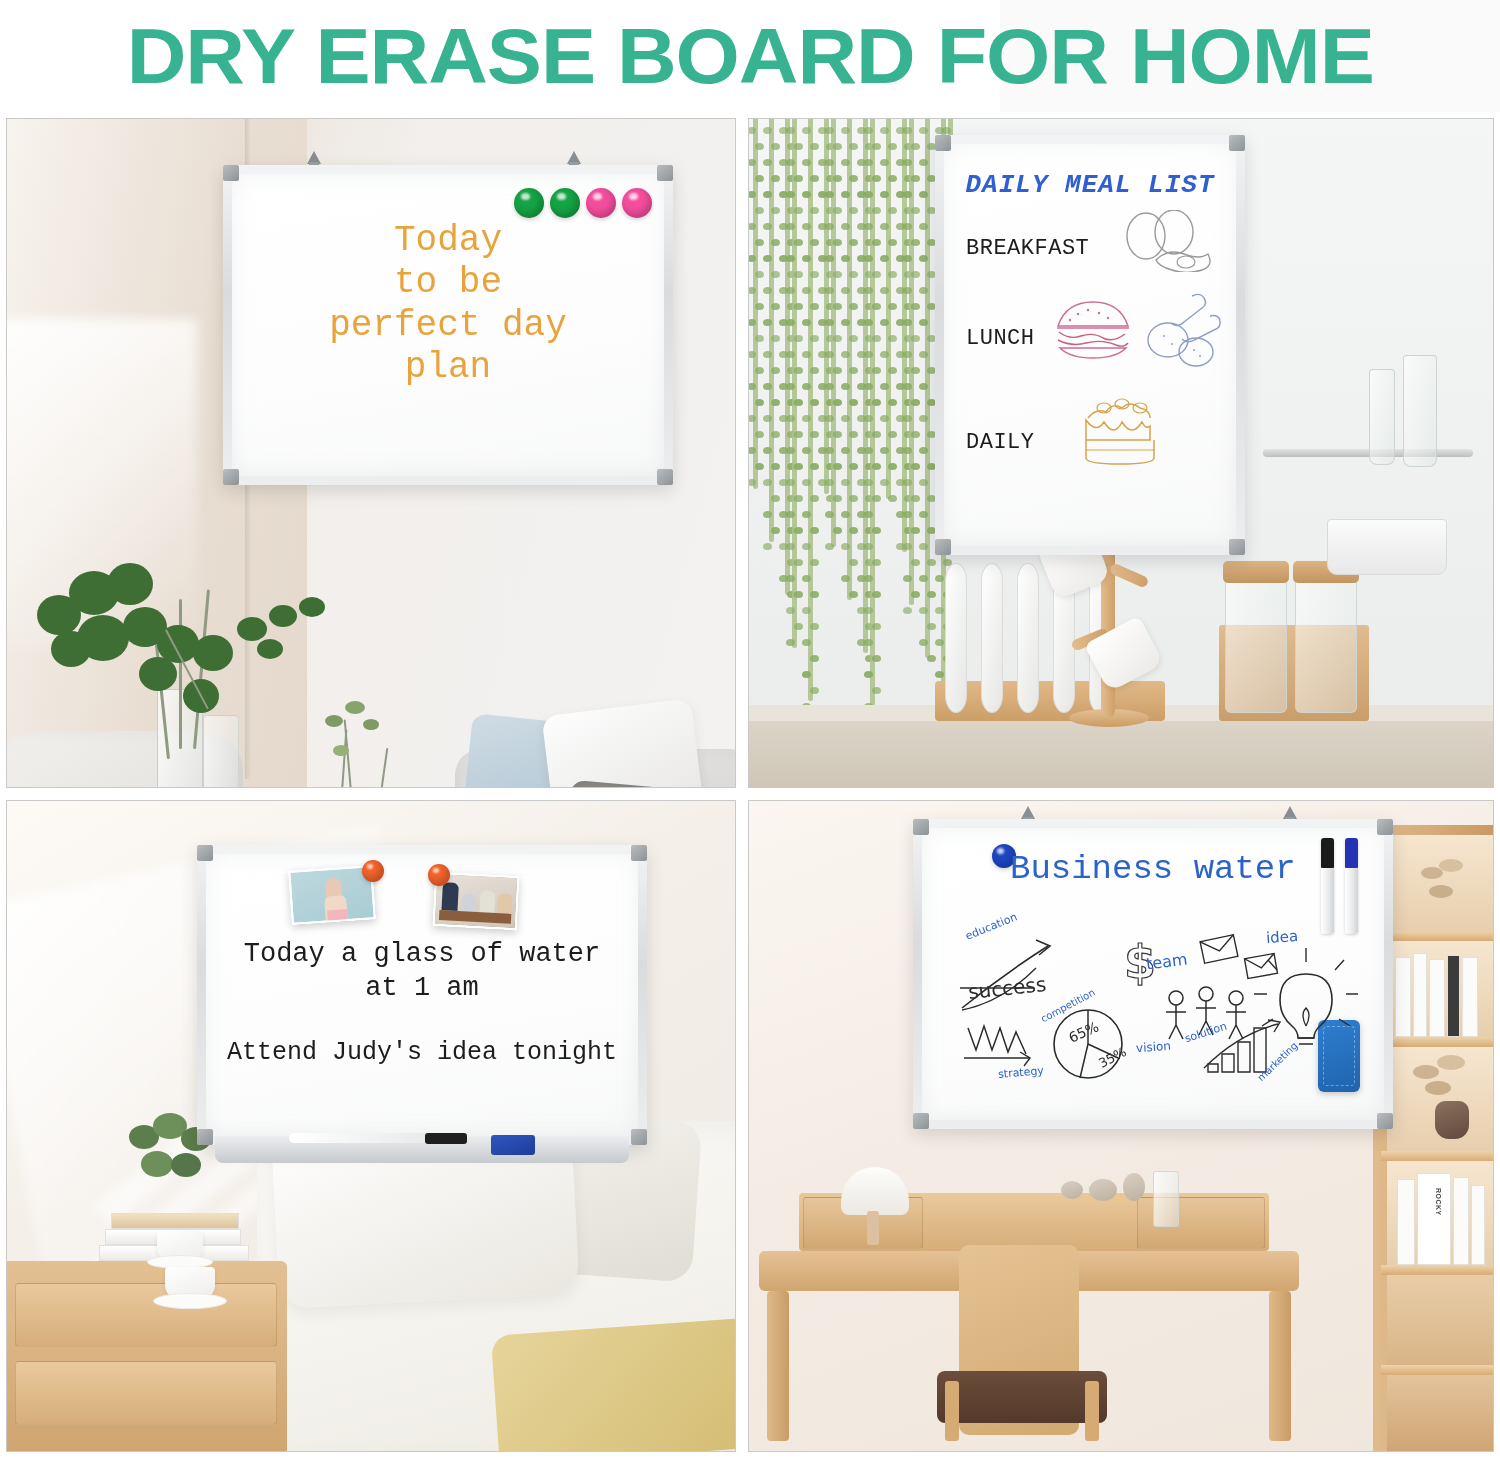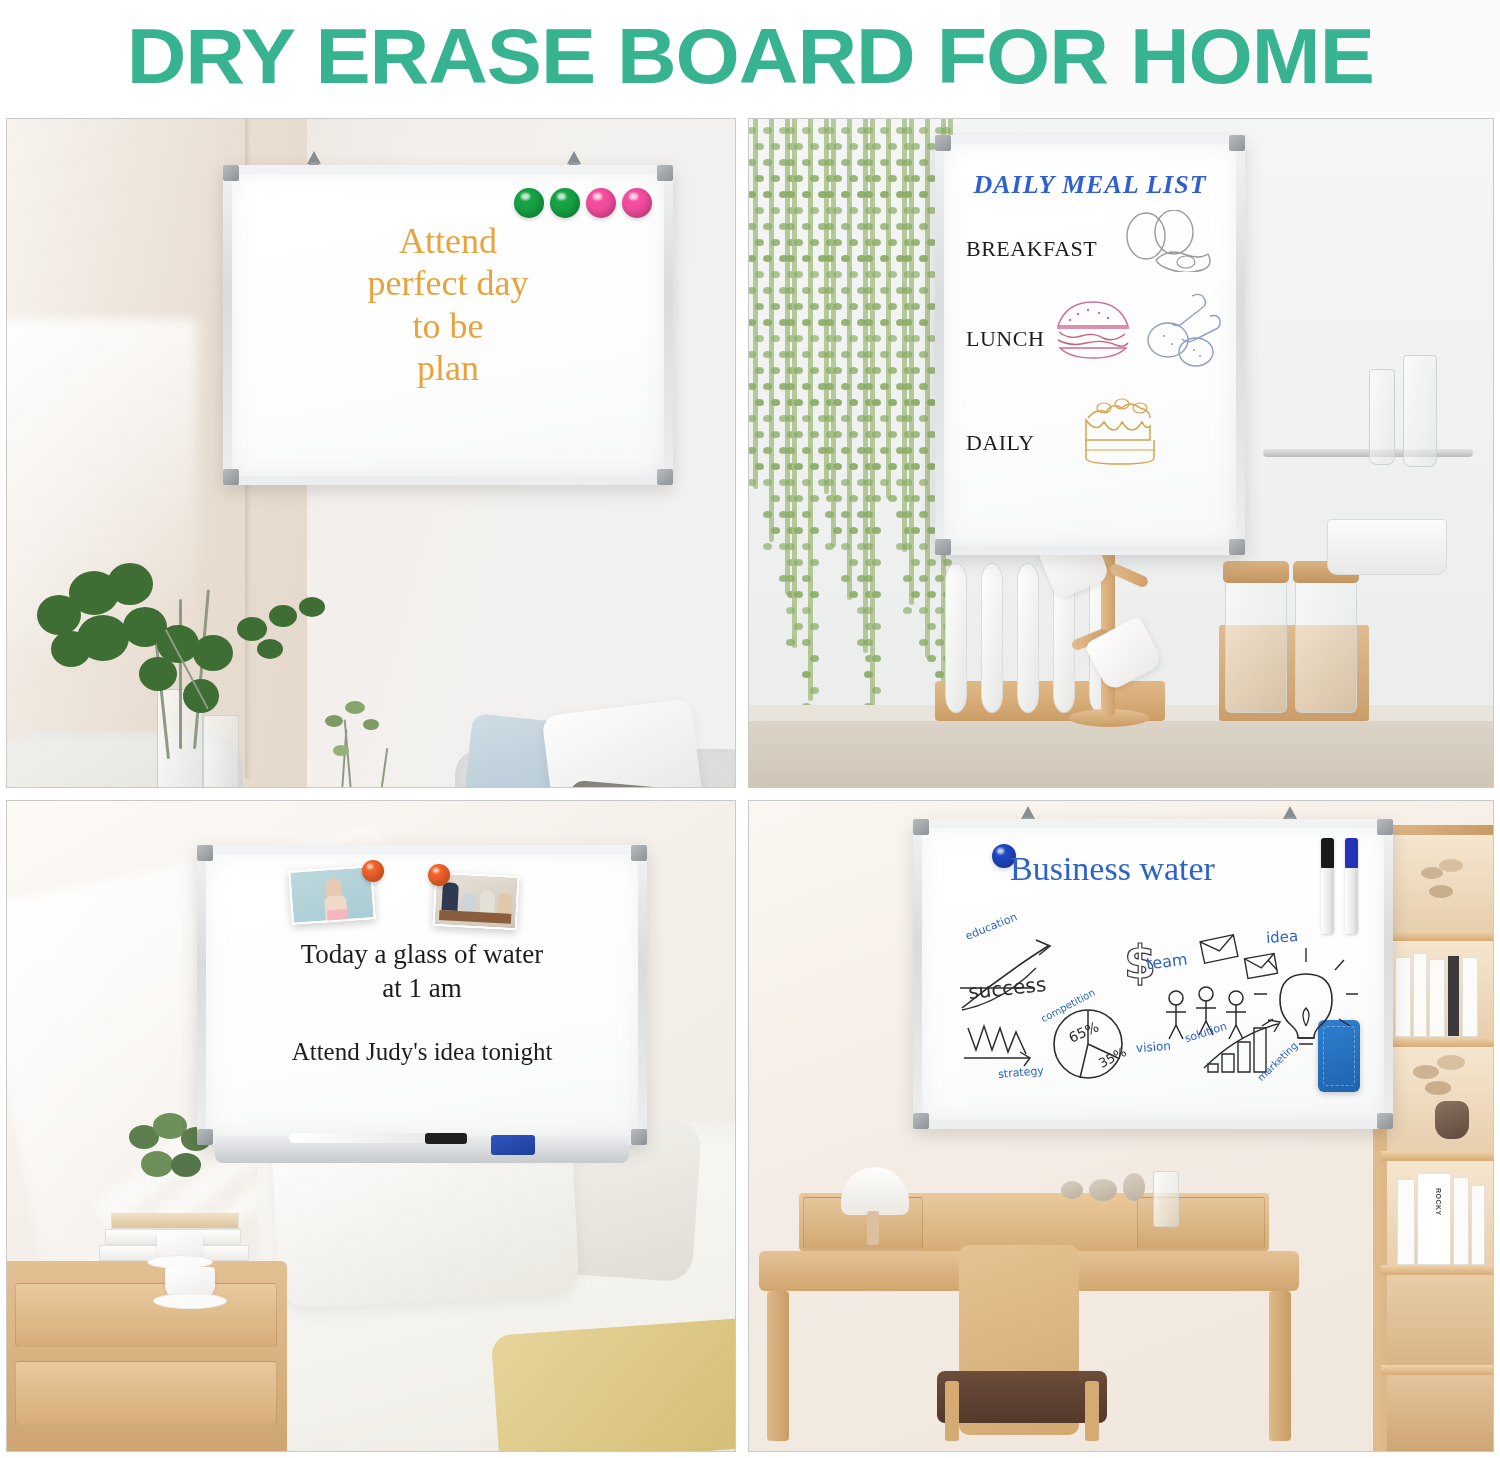--- a/index.html
+++ b/index.html
@@ -317,21 +317,21 @@
   .wb-hook::after {
     content: ""; position: absolute; left: 2px; top: 11px; width: 10px; height: 5px;
     background: #9aa0a4; border-radius: 1px;
   }
   .wb-tray {
     position: absolute; background: linear-gradient(180deg,#eaecee,#c7cacd);
     border-radius: 2px 2px 8px 8px;
   }
 
   
-  .hand { font-family: Liberation Serif, serif; }
+  .hand { font-family: Liberation Mono, monospace; }
   .hand-orange { color: #e8a33d; }
   .hand-blue { color: #2f5fd0; }
   .hand-black { color: #1d1d1d; }
 
   
   .magnet {
     position: absolute; border-radius: 50%;
     box-shadow: inset -3px -4px 7px rgba(0,0,0,.22), 0 2px 4px rgba(0,0,0,.18);
   }
   .magnet::after {
@@ -433,23 +433,23 @@
           <div class="wb-hook" style="left:344px; top:-14px;"></div>
           <div class="wb-frame">
             <div class="wb-face">
 
               <div class="magnet" style="left:282px; top:14px; width:30px; height:30px; background:#15a344;"></div>
               <div class="magnet" style="left:318px; top:14px; width:30px; height:30px; background:#15a344;"></div>
               <div class="magnet" style="left:354px; top:14px; width:30px; height:30px; background:#f54d9e;"></div>
               <div class="magnet" style="left:390px; top:14px; width:30px; height:30px; background:#f54d9e;"></div>
 
               <div class="hand hand-orange" style="position:absolute; left:0; right:0; top:46px; text-align:center; line-height:1.18;">
-                <div style="font-size:36px;">Attend</div>
+                <div style="font-size:36px;">Today</div>
+                <div style="font-size:36px;">to be</div>
                 <div style="font-size:36px;">perfect day</div>
-                <div style="font-size:36px;">to be</div>
                 <div style="font-size:36px;">plan</div>
               </div>
             </div>
             <div class="wb-corner tl"></div>
             <div class="wb-corner tr"></div>
             <div class="wb-corner bl"></div>
             <div class="wb-corner br"></div>
           </div>
         </div>
       </div>

